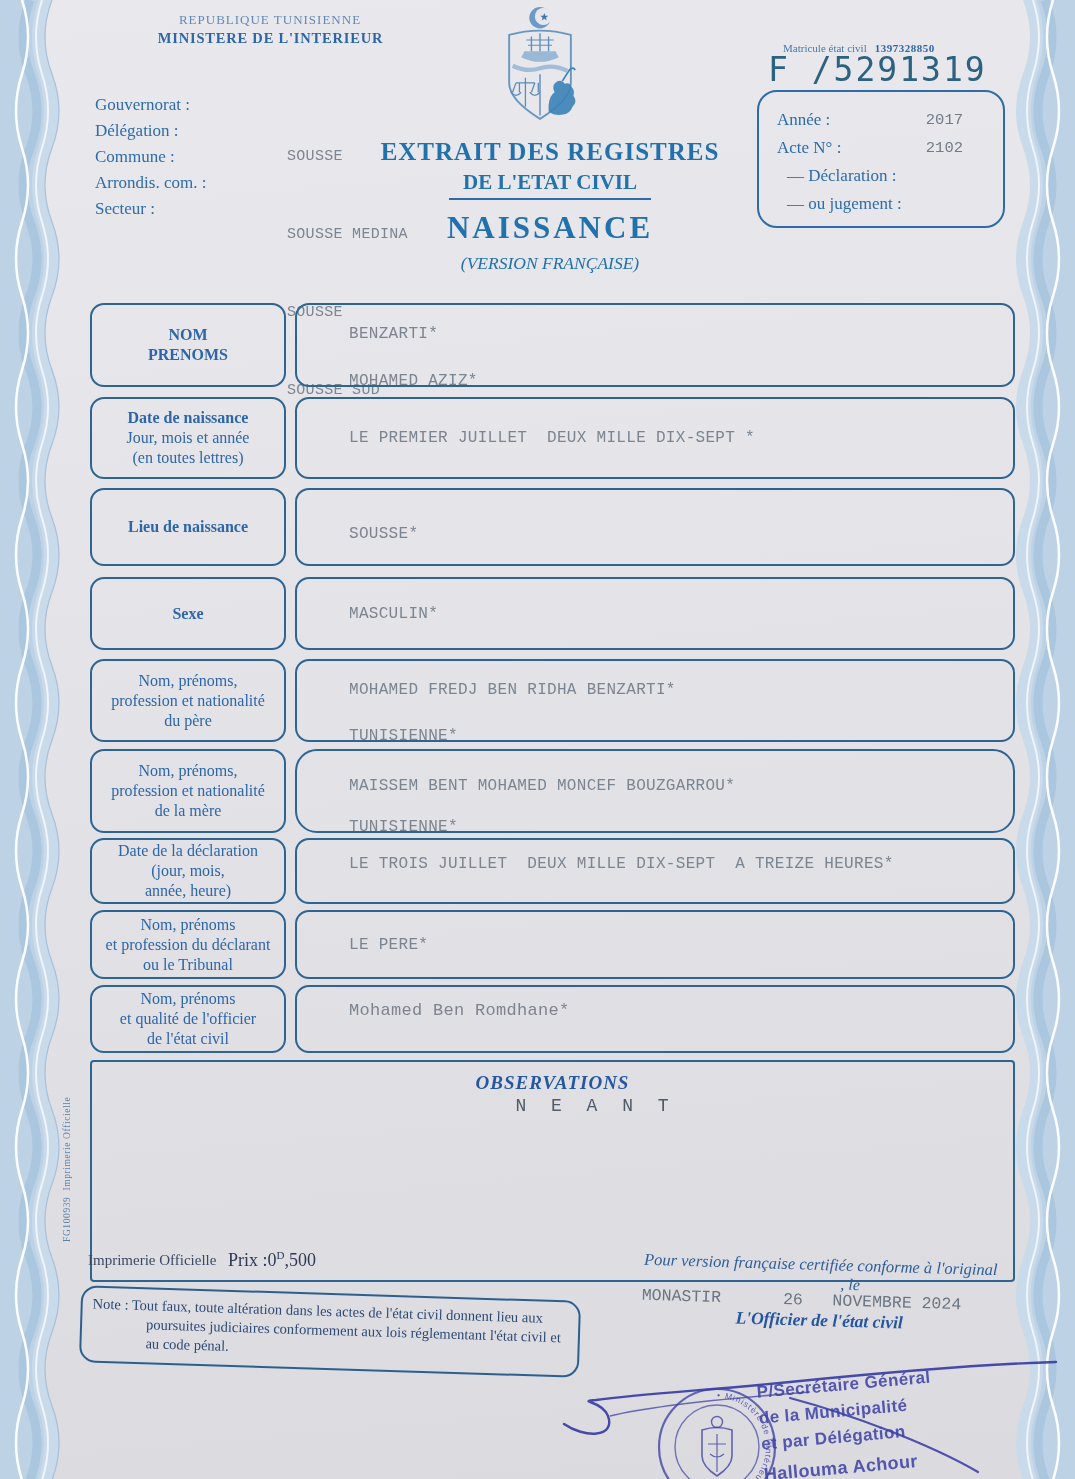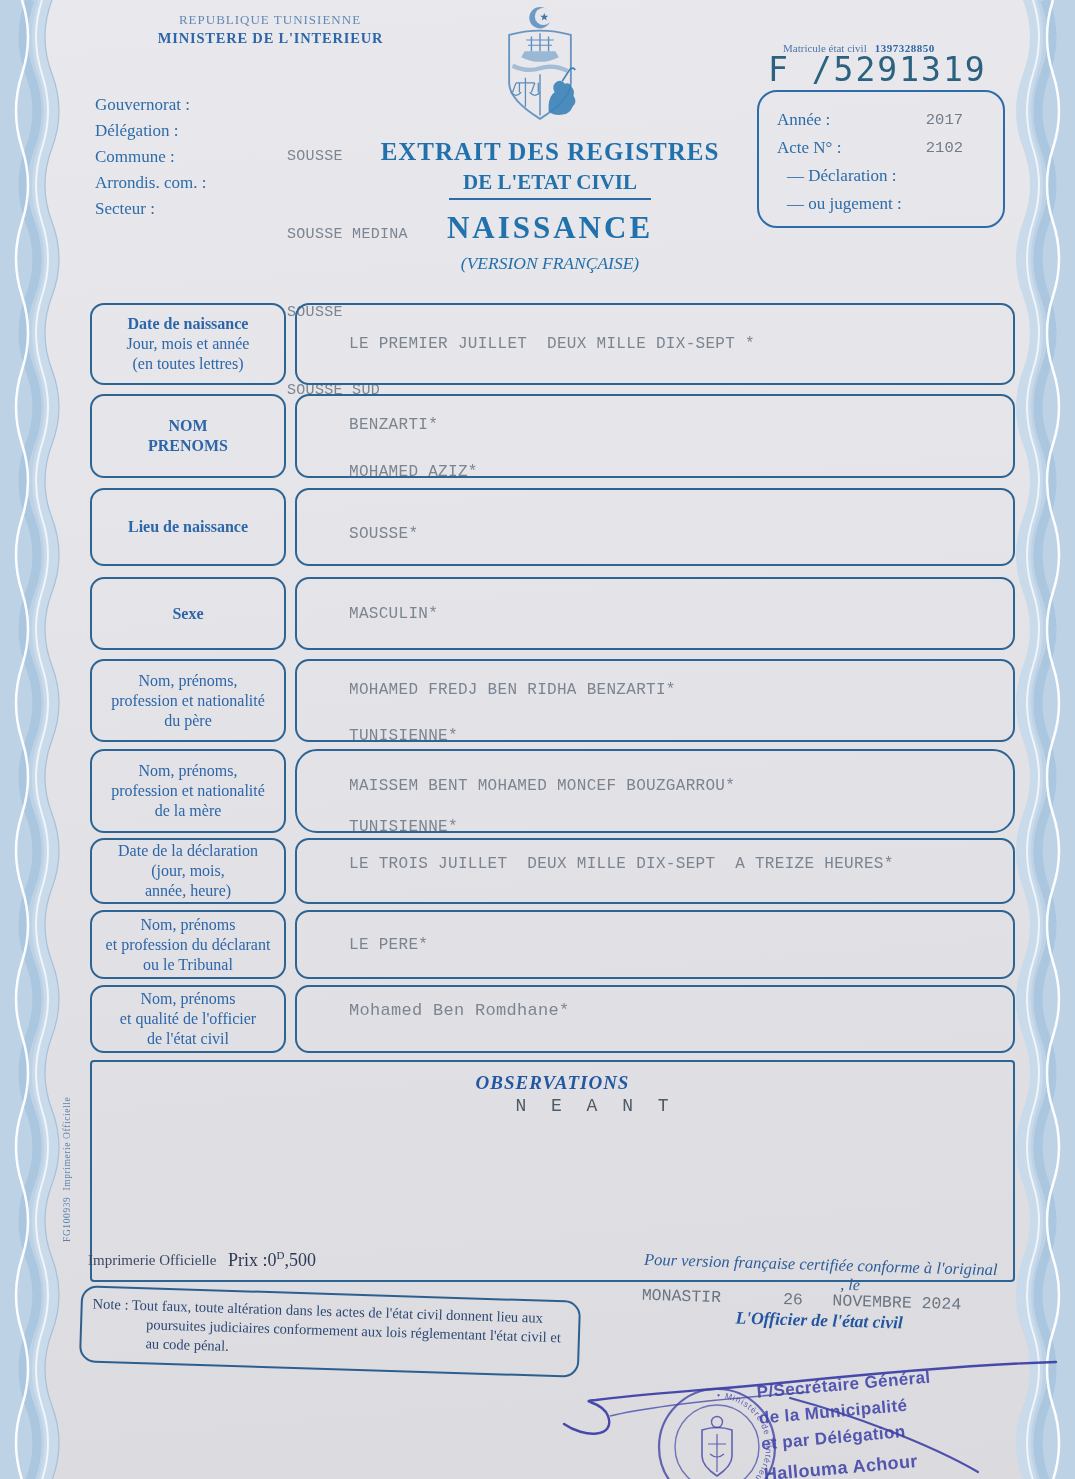--- a/index.html
+++ b/index.html
@@ -155,39 +155,39 @@
 
   <div class="abs title-block">
     <div class="t1">EXTRAIT DES REGISTRES</div>
     <div class="t2"><span>DE L'ETAT CIVIL</span></div>
     <div class="t3">NAISSANCE</div>
     <div class="t4">(VERSION FRANÇAISE)</div>
   </div>
 
   <div class="abs form">
 
-    <div class="row h82 mb9">
-      <div class="lbox">
-        <div class="b">Date de naissance</div>
-        <div>Jour, mois et année</div>
-        <div>(en toutes lettres)</div>
-      </div>
-      <div class="vbox">
-        <div class="vline">LE PREMIER JUILLET  DEUX MILLE DIX-SEPT *</div>
-      </div>
-    </div>
-
     <div class="row h84 mb10">
       <div class="lbox b">
         <div>NOM</div>
         <div>PRENOMS</div>
       </div>
       <div class="vbox two pt20">
         <div class="vline">BENZARTI*</div>
         <div class="vline v2">MOHAMED AZIZ*</div>
+      </div>
+    </div>
+
+    <div class="row h82 mb9">
+      <div class="lbox">
+        <div class="b">Date de naissance</div>
+        <div>Jour, mois et année</div>
+        <div>(en toutes lettres)</div>
+      </div>
+      <div class="vbox">
+        <div class="vline">LE PREMIER JUILLET  DEUX MILLE DIX-SEPT *</div>
       </div>
     </div>
 
     <div class="row h64 mb11">
       <div class="lbox b">
         <div>Lieu de naissance</div>
       </div>
       <div class="vbox">
         <div class="vline" style="margin-top:14px;">SOUSSE*</div>
       </div>

